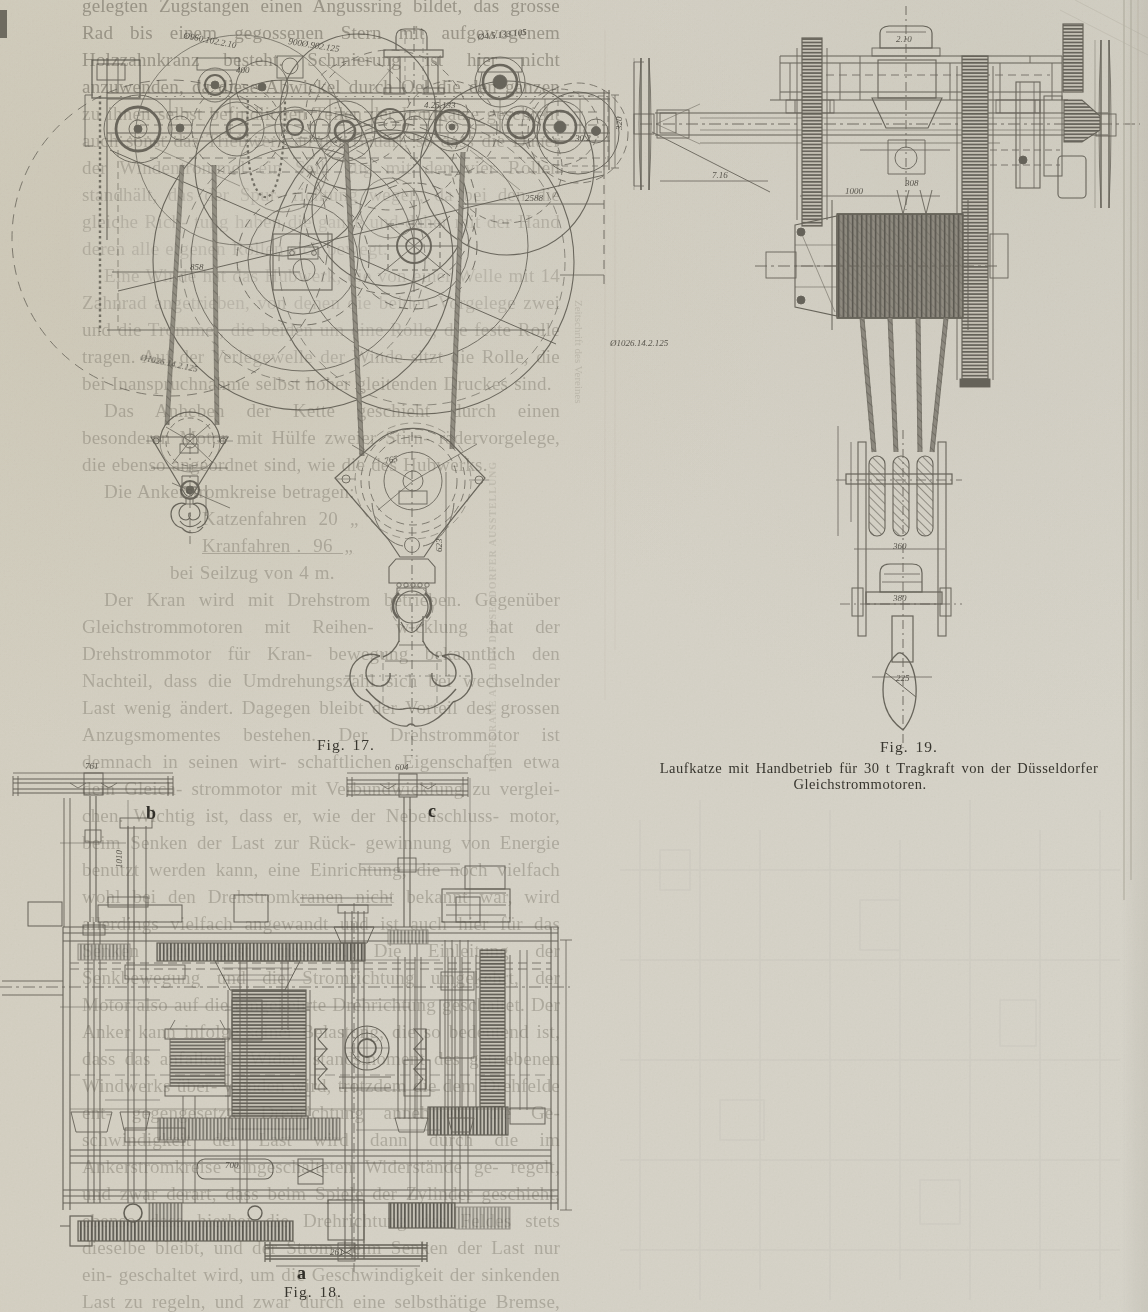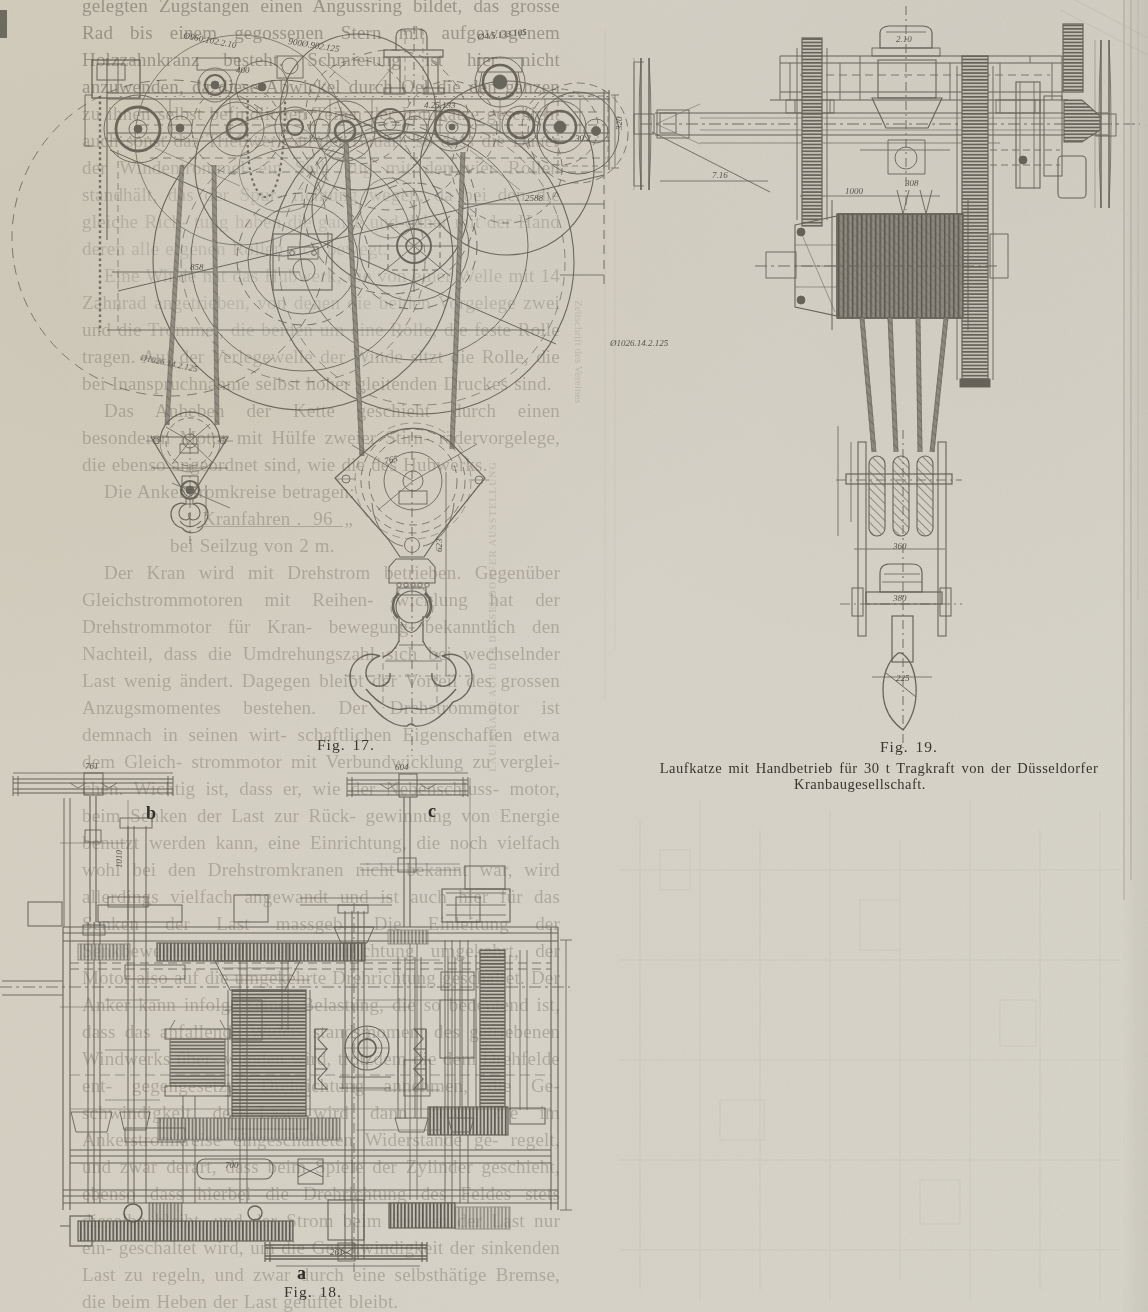--- a/index.html
+++ b/index.html
@@ -40,22 +40,23 @@
 die beiden Vorgelege zwei und die Trommel,
 die beiden um eine Rolle, die feste Rolle
 tragen. Auf der Verlegewelle der Winde
 sitzt die Rolle, die bei Inanspruchnahme
 selbst hoher gleitenden Druckes sind.</p>
 <p>Das Anheben der Kette geschieht durch
 einen besonderen Motor mit Hülfe zweier Stirn-
 rädervorgelege, die ebenso angeordnet sind, wie
 die des Hubwerks.</p>
 <p>Die Ankerstromkreise betragen:</p>
+<p class="ni" style="padding-left:120px;">Katzenfahren&nbsp;&nbsp;20&nbsp;&nbsp;„</p>
 <p class="ni" style="padding-left:120px;text-decoration:underline;">Kranfahren&nbsp;.&nbsp;&nbsp;96&nbsp;&nbsp;„</p>
-<p class="ni" style="padding-left:88px;">bei Seilzug von 2 m.</p>
+<p class="ni" style="padding-left:88px;">bei Seilzug von 4 m.</p>
 <p>Der Kran wird mit Drehstrom betrieben.
 Gegenüber Gleichstrommotoren mit Reihen-
 wicklung hat der Drehstrommotor für Kran-
 bewegung bekanntlich den Nachteil, dass die
 Umdrehungszahl sich bei wechselnder Last
 wenig ändert. Dagegen bleibt der Vorteil
 des grossen Anzugsmomentes bestehen. Der
 Drehstrommotor ist demnach in seinen wirt-
 schaftlichen Eigenschaften etwa dem Gleich-
 strommotor mit Verbundwicklung zu verglei-
@@ -90,21 +91,21 @@
 <div class="txt" style="top:-8px;height:112px;overflow:hidden;opacity:0.22;">
 <p class="ni">gelegten Zugstangen einen Angussring bildet,
 das grosse Rad bis einem gegossenen Stern
 mit aufgewogenem Holzzahnkranz besteht.
 Schmierung ist hier nicht anzuwenden, da diese
 Abwickel durch Oel die den ganzen zu ihnen
 selbst befindlichen Teilen der Laufkatze geschieht</p>
     </div>
 <div class="cap" style="left:317px;top:736px;">Fig. 17.</div>
 <div class="cap" style="left:880px;top:738px;">Fig. 19.</div>
-<div class="cap" style="left:604px;top:761px;width:550px;text-align:center;font-size:14.5px;letter-spacing:0.5px;word-spacing:2.2px;line-height:15.5px;">Laufkatze mit Handbetrieb für 30 t Tragkraft von der Düsseldorfer<br><span style="position:relative;left:-19px;">Kranbaugesellschaft.</span></div>
+<div class="cap" style="left:604px;top:761px;width:550px;text-align:center;font-size:14.5px;letter-spacing:0.5px;word-spacing:2.2px;line-height:15.5px;">Laufkatze mit Handbetrieb für 30 t Tragkraft von der Düsseldorfer<br><span style="position:relative;left:-19px;">Gleichstrommotoren.</span></div>
 <div class="cap" style="left:284px;top:1283px;">Fig. 18.</div>
 <div class="lbl" style="left:146px;top:803px;">b</div>
 <div class="lbl" style="left:428px;top:801px;">c</div>
 <div class="lbl" style="left:297px;top:1263px;">a</div>
 
 <div style="position:absolute;left:70px;top:120px;width:500px;height:260px;
 background:radial-gradient(ellipse 60% 55% at 50% 50%, rgba(210,207,197,0.55), rgba(210,207,197,0.38) 60%, rgba(210,207,197,0) 100%);"></div>
 <svg width="1148" height="1312" viewBox="0 0 1148 1312">
 <defs>
 <pattern id="gh" width="4" height="3.4" patternUnits="userSpaceOnUse">

